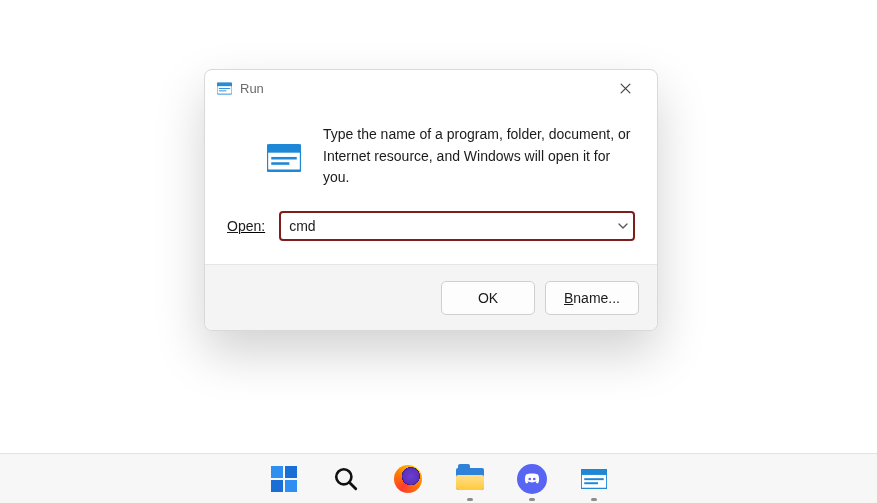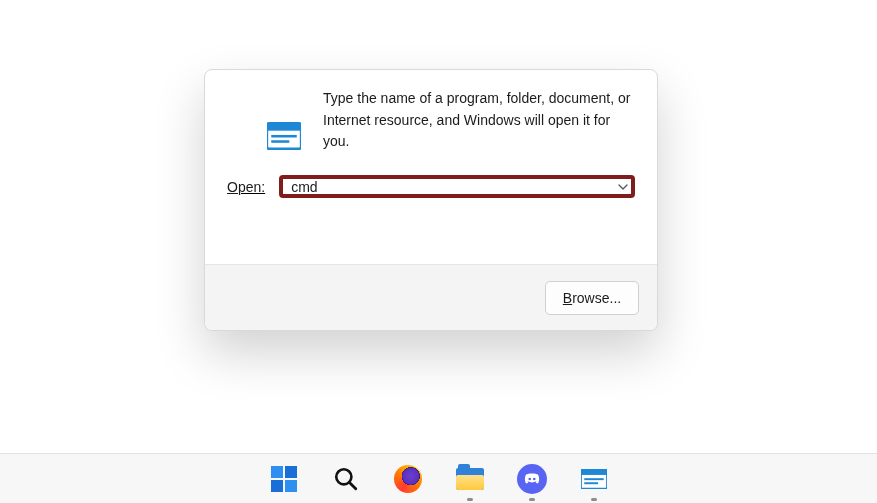--- a/index.html
+++ b/index.html
@@ -50,21 +50,21 @@
     width: 15px; height: 15px; flex: 0 0 auto;
   }
 
   .body {
     padding: 18px 22px 0 22px;
     flex: 1;
   }
   .msg-row {
     display: flex;
     gap: 22px;
-    align-items: flex-end;
+    align-items: center;
     padding-left: 40px;
   }
   .run-glyph-lg {
     width: 34px; height: 34px; flex: 0 0 auto;
     margin-top: 2px;
   }
   .msg {
     font-size: 14px;
     color: #1b1b1b;
     line-height: 1.55;
@@ -81,22 +81,22 @@
     font-size: 14px;
     color: #1b1b1b;
   }
   .open-label .ul { text-decoration: underline; }
   .combo {
     flex: 1;
     position: relative;
   }
   .combo input {
     width: 100%;
-    height: 23px;
-    border: 4px solid #7f1d1d;
+    height: 30px;
+    border: 2px solid #7f1d1d;
     border-radius: 4px;
     padding: 0 30px 0 8px;
     font-size: 14px;
     color: #1b1b1b;
     background: #ffffff;
     outline: none;
   }
   .combo .chev {
     position: absolute;
     right: 6px; top: 50%;
@@ -206,20 +206,35 @@
   .discord-ico svg { display:block; }
 
   
   .tb-run { width:26px; height:20px; }
 </style>
 </head>
 <body>
 
 <div class="dialog">
 
+  <div class="titlebar">
+    <svg class="run-glyph-sm" viewBox="0 0 32 24">
+      <rect x="0" y="0" width="32" height="24" rx="2" fill="#ffffff" stroke="#2a8bd4" stroke-width="2"></rect>
+      <rect x="0" y="0" width="32" height="7" fill="#2a8bd4"></rect>
+      <rect x="4" y="11" width="24" height="2" fill="#2a8bd4"></rect>
+      <rect x="4" y="16" width="16" height="2" fill="#2a8bd4"></rect>
+    </svg>
+    <span class="title-text">Run</span>
+    <span class="spacer"></span>
+    <div class="close-wrap">
+      <svg class="close-x" width="11" height="11" viewBox="0 0 10 10">
+        <path d="M1 1 L9 9 M9 1 L1 9" stroke="currentColor" stroke-width="1.1" stroke-linecap="round"></path>
+      </svg>
+    </div>
+  </div>
 
   <div class="body">
     <div class="msg-row">
       <svg class="run-glyph-lg" viewBox="0 0 32 24">
         <rect x="0" y="0" width="32" height="24" rx="2" fill="#ffffff" stroke="#1e87d6" stroke-width="2.2"></rect>
         <rect x="0" y="0" width="32" height="7" fill="#1e87d6"></rect>
         <rect x="4" y="11" width="24" height="2.4" fill="#1e87d6"></rect>
         <rect x="4" y="16" width="17" height="2.4" fill="#1e87d6"></rect>
       </svg>
       <div class="msg">Type the name of a program, folder, document, or Internet resource, and Windows will open it for you.</div>
@@ -231,22 +246,25 @@
         <input type="text" value="cmd" style="">
         <svg class="chev" width="12" height="12" viewBox="0 0 12 12">
           <path d="M2 4 L6 8 L10 4" fill="none" stroke="currentColor" stroke-width="1.3" stroke-linecap="round" stroke-linejoin="round"></path>
         </svg>
       </div>
     </div>
   </div>
 
   <div class="btnbar">
     <div class="btn">
+        <span>OK</span>
+      </div>
+    <div class="btn">
         <span class="ul">B</span>
-        <span>rowse...</span>
+        <span>name...</span>
       </div>
   </div>
 
 </div>
 
 <div class="taskbar">
 
   <div class="tb-item">
     <div class="start-grid">
       <div class="a"></div>

